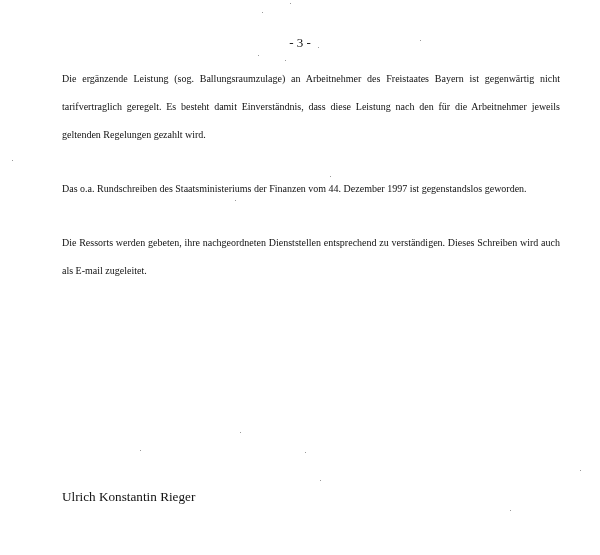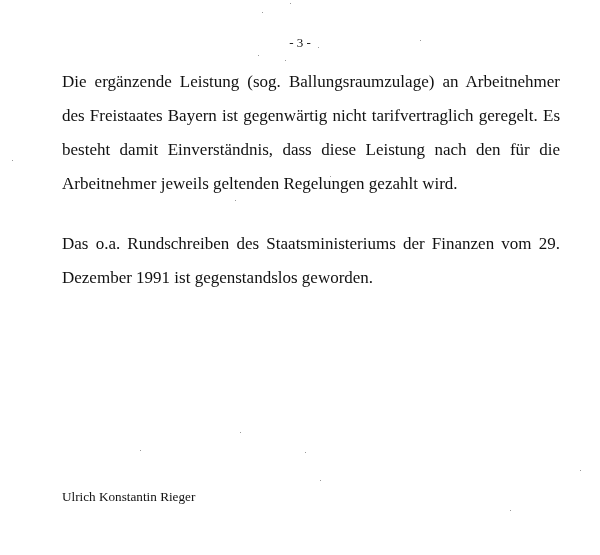--- a/index.html
+++ b/index.html
@@ -22,22 +22,22 @@
       width: 600px;
       text-align: center;
       font-size: 13px;
       line-height: 16px;
     }
     .content {
       position: absolute;
       left: 62px;
       top: 65px;
       width: 498px;
-      font-size: 17px;
-      line-height: 34px;
+      font-size: 10px;
+      line-height: 28px;
     }
     .para {
       margin: 0;
       text-align: justify;
       text-align-last: left;
     }
     .gap-1 { margin-top: 26px; }
     .gap-2 { margin-top: 26px; }
     .signature {
       position: absolute;
@@ -55,21 +55,22 @@
     }
   </style>
 </head>
 <body>
 
 <div>
   <div class="page-number">- 3 -</div>
 
   <div class="content">
     <p class="para">Die ergänzende Leistung (sog. Ballungsraumzulage) an Arbeitnehmer des Freistaates Bayern ist gegenwärtig nicht tarifvertraglich geregelt. Es besteht damit Einverständnis, dass diese Leistung nach den für die Arbeitnehmer jeweils geltenden Regelungen gezahlt wird.</p>
-    <p class="para gap-2">Das o.a. Rundschreiben des Staatsministeriums der Finanzen vom 29. Dezember 1991 ist gegenstandslos geworden.</p>
+    <p class="para gap-2">Das o.a. Rundschreiben des Staatsministeriums der Finanzen vom 44. Dezember 1997 ist gegenstandslos geworden.</p>
+    <p class="para gap-2">Die Ressorts werden gebeten, ihre nachgeordneten Dienststellen entsprechend zu verständigen. Dieses Schreiben wird auch als E-mail zugeleitet.</p>
   </div>
 
   <div class="signature">
     <div>Ulrich Konstantin Rieger</div>
   </div>
 
   <div>
     <span class="speck" style="left:262px;top:12px"></span>
     <span class="speck" style="left:290px;top:3px"></span>
     <span class="speck" style="left:258px;top:55px"></span>

